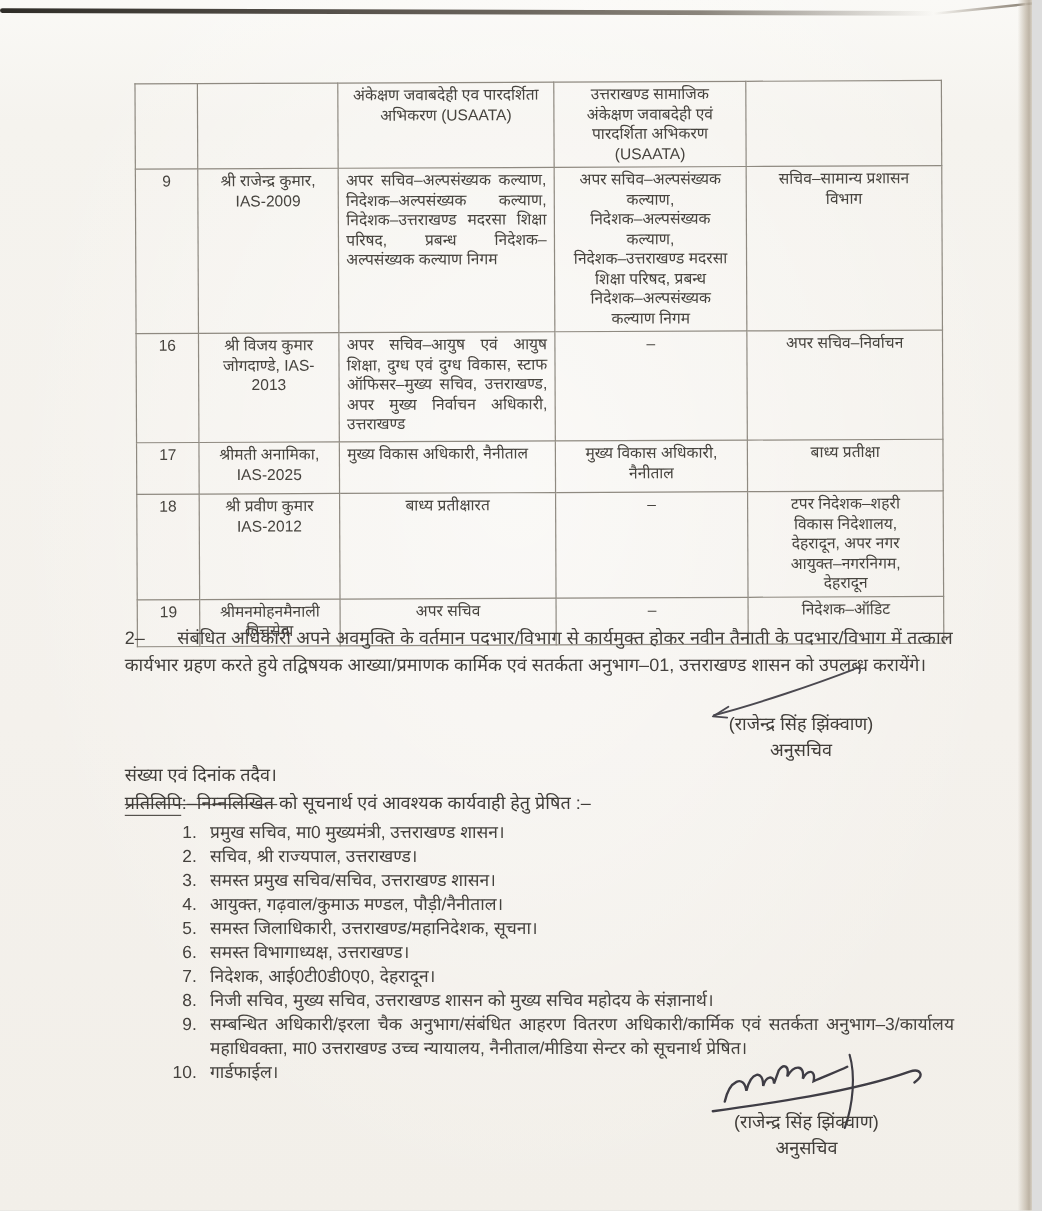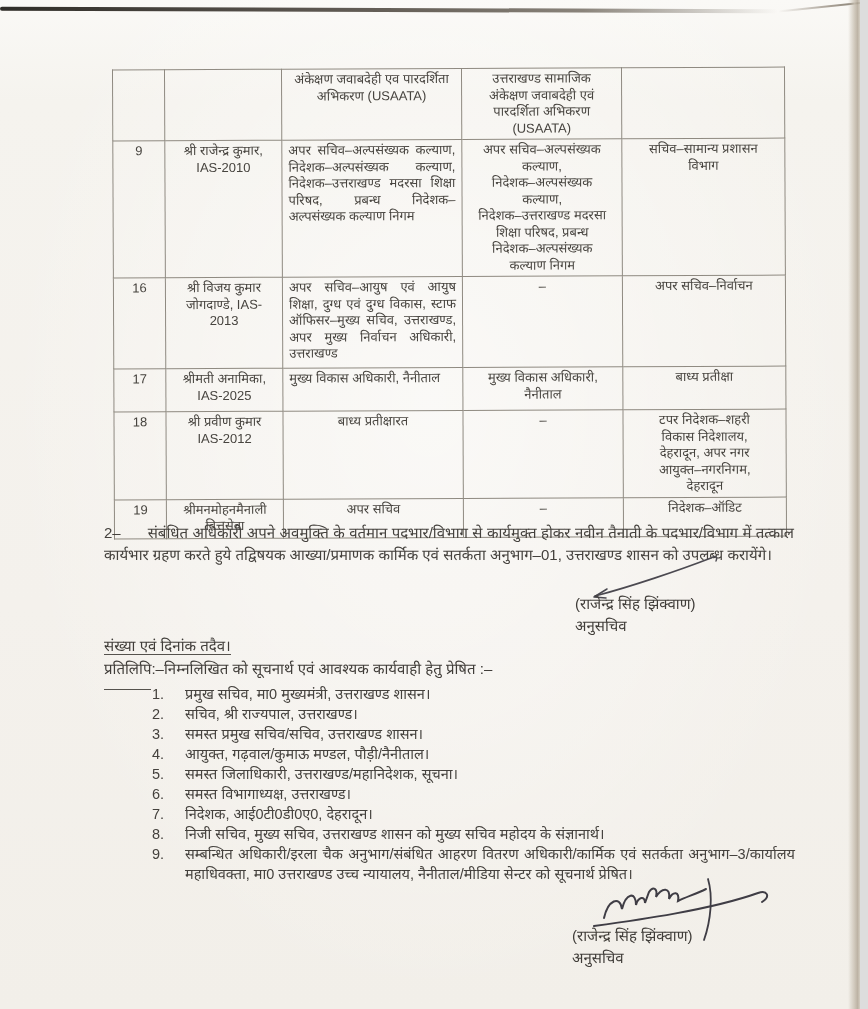--- a/index.html
+++ b/index.html
@@ -47,35 +47,35 @@
   .r17 td{height:38px;}
   .r18 td{height:78px;}
   .r19 td{height:34px;}
   
   .para2{
     position:absolute;left:104px;top:522px;width:690px;
     font-size:15px;line-height:21.5px;text-align:justify;color:#44413d;
   }
   .para2 .pnum{margin-right:27px;}
   
-  .sigblock{position:absolute;font-size:15px;line-height:22px;color:#403d39;}
+  .sigblock{position:absolute;text-align:center;font-size:15px;line-height:22px;color:#403d39;}
   .sig1{left:575px;top:593px;width:185px;}
   .sig2{left:572px;top:925px;width:200px;}
   .sig-svg{position:absolute;pointer-events:none;}
   .fl1{left:585px;top:550px;}
   .fl2{left:588px;top:874px;}
   
   .copyhead{position:absolute;left:104px;top:635px;font-size:15px;color:#403d39;}
-  .copyhead .u{border-bottom:1px solid #55524d;padding-bottom:0;}
+  .copyhead .u{border-bottom:1px solid #55524d;padding-bottom:15px;}
   .copyintro{position:absolute;left:104px;top:658px;font-size:15px;color:#403d39;}
-  .copyintro .u{border-bottom:1px solid #55524d;padding-bottom:12px;}
+  .copyintro .u{border-bottom:1px solid #55524d;padding-bottom:1px;}
   .copylist{position:absolute;left:139px;top:684px;width:656px;font-size:14.5px;color:#44413d;}
   .item{display:flex;line-height:20px;}
   .item .n{flex:none;width:25px;text-align:right;margin-right:11px;}
-  .item .t{flex:1;text-align:justify;margin-left:10px;}
+  .item .t{flex:1;text-align:justify;}
 </style>
 </head>
 <body>
 
 <div class="page">
 
   <div class="edge-top"></div>
   <div class="edge-top-right"></div>
   <div class="edge-right"></div>
 
@@ -95,21 +95,21 @@
 अभिकरण (USAATA)</td>
         <td class="cen">उत्तराखण्ड सामाजिक
 अंकेक्षण जवाबदेही एवं
 पारदर्शिता अभिकरण
 (USAATA)</td>
         <td></td>
       </tr>
       <tr class="r15">
         <td class="cen">9</td>
         <td class="cen">श्री राजेन्द्र कुमार,
-IAS-2010</td>
+IAS-2009</td>
         <td class="just">अपर सचिव–अल्पसंख्यक कल्याण, निदेशक–अल्पसंख्यक कल्याण, निदेशक–उत्तराखण्ड मदरसा शिक्षा परिषद, प्रबन्ध निदेशक–अल्पसंख्यक कल्याण निगम</td>
         <td class="cen">अपर सचिव–अल्पसंख्यक
 कल्याण,
 निदेशक–अल्पसंख्यक
 कल्याण,
 निदेशक–उत्तराखण्ड मदरसा
 शिक्षा परिषद, प्रबन्ध
 निदेशक–अल्पसंख्यक
 कल्याण निगम</td>
         <td class="cen">सचिव–सामान्य प्रशासन
@@ -207,20 +207,24 @@
         <span class="t">निदेशक, आई0टी0डी0ए0, देहरादून।</span>
       </div>
     <div class="item">
         <span class="n">8.</span>
         <span class="t">निजी सचिव, मुख्य सचिव, उत्तराखण्ड शासन को मुख्य सचिव महोदय के संज्ञानार्थ।</span>
       </div>
     <div class="item">
         <span class="n">9.</span>
         <span class="t">सम्बन्धित अधिकारी/इरला चैक अनुभाग/संबंधित आहरण वितरण अधिकारी/कार्मिक एवं सतर्कता अनुभाग–3/कार्यालय महाधिवक्ता, मा0 उत्तराखण्ड उच्च न्यायालय, नैनीताल/मीडिया सेन्टर को सूचनार्थ प्रेषित।</span>
       </div>
+    <div class="item">
+        <span class="n">10.</span>
+        <span class="t">गार्डफाईल।</span>
+      </div>
   </div>
 
   <svg class="sig-svg fl2" width="190" height="70" viewBox="0 0 190 70">
     <path d="M16 44 C 20 26, 32 21, 34 35 C 38 19, 48 17, 48 31 C 50 23, 57 21, 57 29 L 61 18 C 65 12, 70 14, 68 23 C 74 13, 83 13, 81 25 C 85 17, 92 17, 90 27 C 98 23, 108 20, 118 15" stroke="#3f3d45" stroke-width="2" fill="none" stroke-linecap="round"></path>
     <path d="M6 52 C 50 46, 122 36, 170 19 C 179 16, 183 22, 174 28" stroke="#3f3d45" stroke-width="2" fill="none" stroke-linecap="round"></path>
     <path d="M120 5 C 125 22, 123 46, 116 66" stroke="#3f3d45" stroke-width="1.8" fill="none" stroke-linecap="round"></path>
   </svg>
 
   <div class="sigblock sig2">
     <div>(राजेन्द्र सिंह झिंक्वाण)</div>

